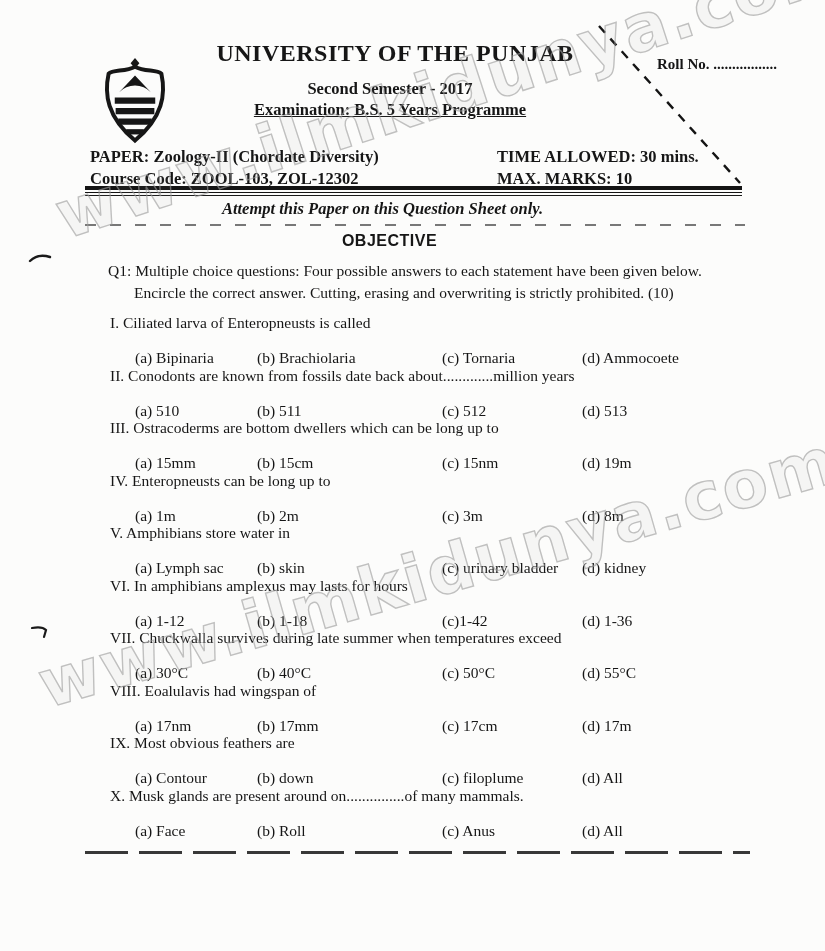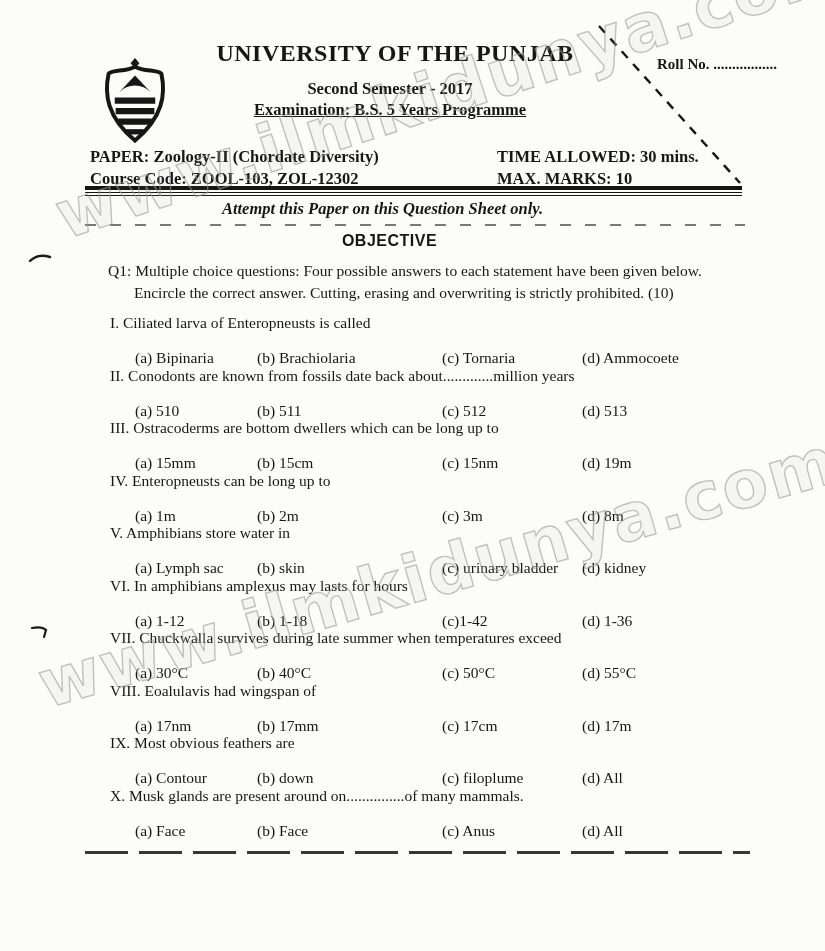--- a/index.html
+++ b/index.html
@@ -225,21 +225,21 @@
           <span class="opt">(a) Contour</span>
           <span class="opt">(b) down</span>
           <span class="opt">(c) filoplume</span>
           <span class="opt">(d) All</span>
         </div>
       </div>
       <div class="question">
         <div class="stem">X. Musk glands are present around on...............of many mammals.</div>
         <div class="options">
           <span class="opt">(a) Face</span>
-          <span class="opt">(b) Face</span>
+          <span class="opt">(b) Roll</span>
           <span class="opt">(c) Anus</span>
           <span class="opt">(d) All</span>
         </div>
       </div>
     </div>
 
   <div class="broken-line-bottom"></div>
 
   <svg class="overlay" width="825" height="951">
     <line x1="599" y1="26" x2="740" y2="183" stroke="#141414" stroke-width="2.4" stroke-dasharray="9 8"></line>

